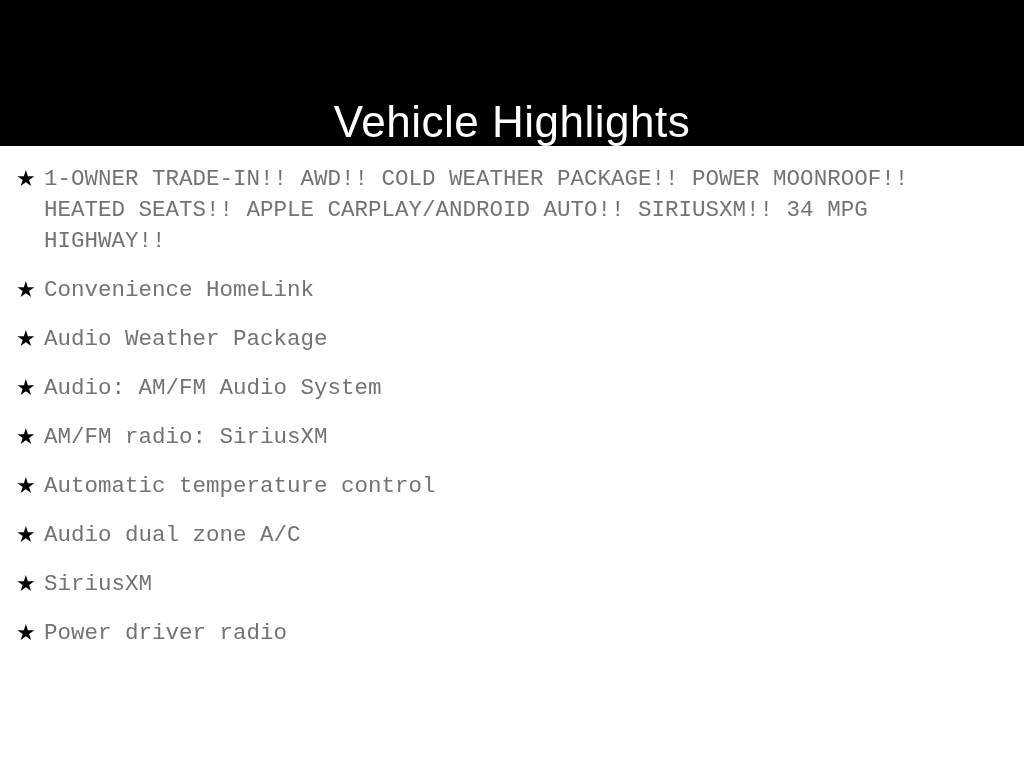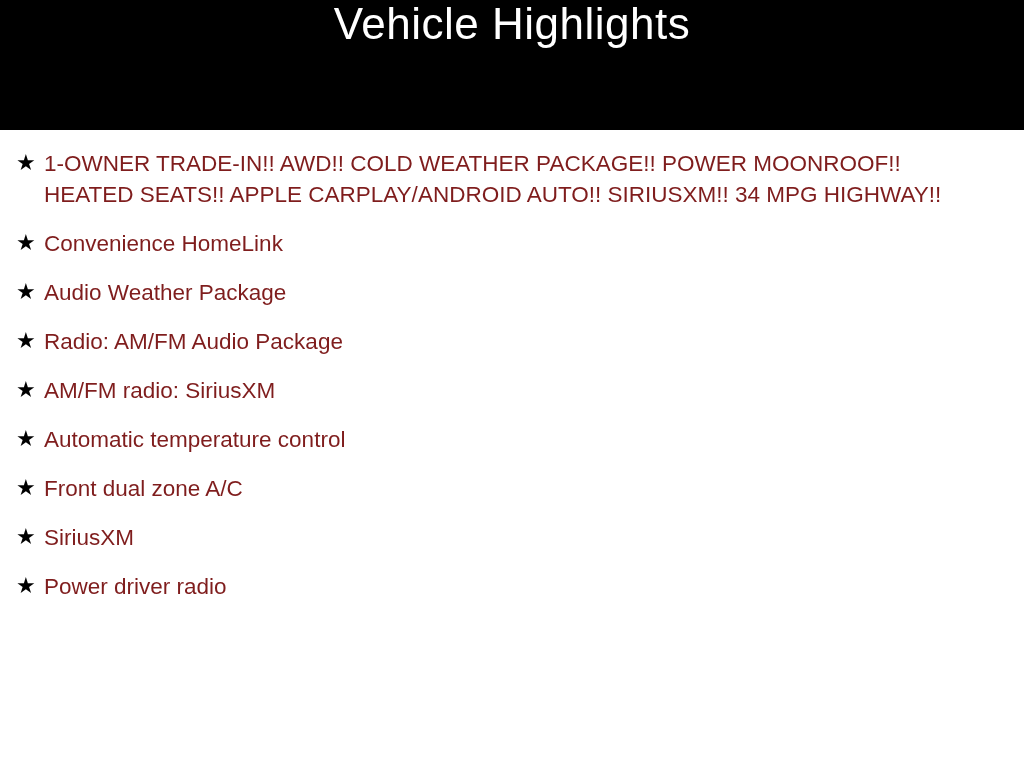--- a/index.html
+++ b/index.html
@@ -14,24 +14,24 @@
     overflow: hidden;
   }
   .page {
     width: 1024px;
     height: 768px;
     position: relative;
     background: #ffffff;
   }
   .header-bar {
     width: 100%;
-    height: 130px;
+    height: 146px;
     background: #000000;
     display: flex;
-    align-items: flex-start;
+    align-items: flex-end;
     justify-content: center;
     box-sizing: border-box;
   }
   .header-title {
     color: #ffffff;
     font-size: 44px;
     font-weight: 400;
     letter-spacing: 0.5px;
     line-height: 1.1;
     font-family: "Liberation Sans", sans-serif;
@@ -53,22 +53,22 @@
     line-height: 30px;
     color: #000000;
     text-align: left;
     padding-left: 2px;
     box-sizing: border-box;
   }
   .item-text {
     flex: 1 1 auto;
     font-size: 22.5px;
     line-height: 31px;
-    color: #7f1d1d;
-    font-family: Liberation Sans, sans-serif;
+    color: #737373;
+    font-family: Liberation Mono, monospace;
     padding-top: 0px;
   }
   .item-first .item-text {
     letter-spacing: 0px;
   }
 </style>
 </head>
 <body>
 
 <div class="page">
@@ -89,36 +89,36 @@
       <span class="item-text">Convenience HomeLink</span>
     </li>
 
     <li class="highlight-item">
       <span class="bullet-star">★</span>
       <span class="item-text">Audio Weather Package</span>
     </li>
 
     <li class="highlight-item">
       <span class="bullet-star">★</span>
-      <span class="item-text">Radio: AM/FM Audio Package</span>
+      <span class="item-text">Audio: AM/FM Audio System</span>
     </li>
 
     <li class="highlight-item">
       <span class="bullet-star">★</span>
       <span class="item-text">AM/FM radio: SiriusXM</span>
     </li>
 
     <li class="highlight-item">
       <span class="bullet-star">★</span>
       <span class="item-text">Automatic temperature control</span>
     </li>
 
     <li class="highlight-item">
       <span class="bullet-star">★</span>
-      <span class="item-text">Front dual zone A/C</span>
+      <span class="item-text">Audio dual zone A/C</span>
     </li>
 
     <li class="highlight-item">
       <span class="bullet-star">★</span>
       <span class="item-text">SiriusXM</span>
     </li>
 
     <li class="highlight-item">
       <span class="bullet-star">★</span>
       <span class="item-text">Power driver radio</span>

